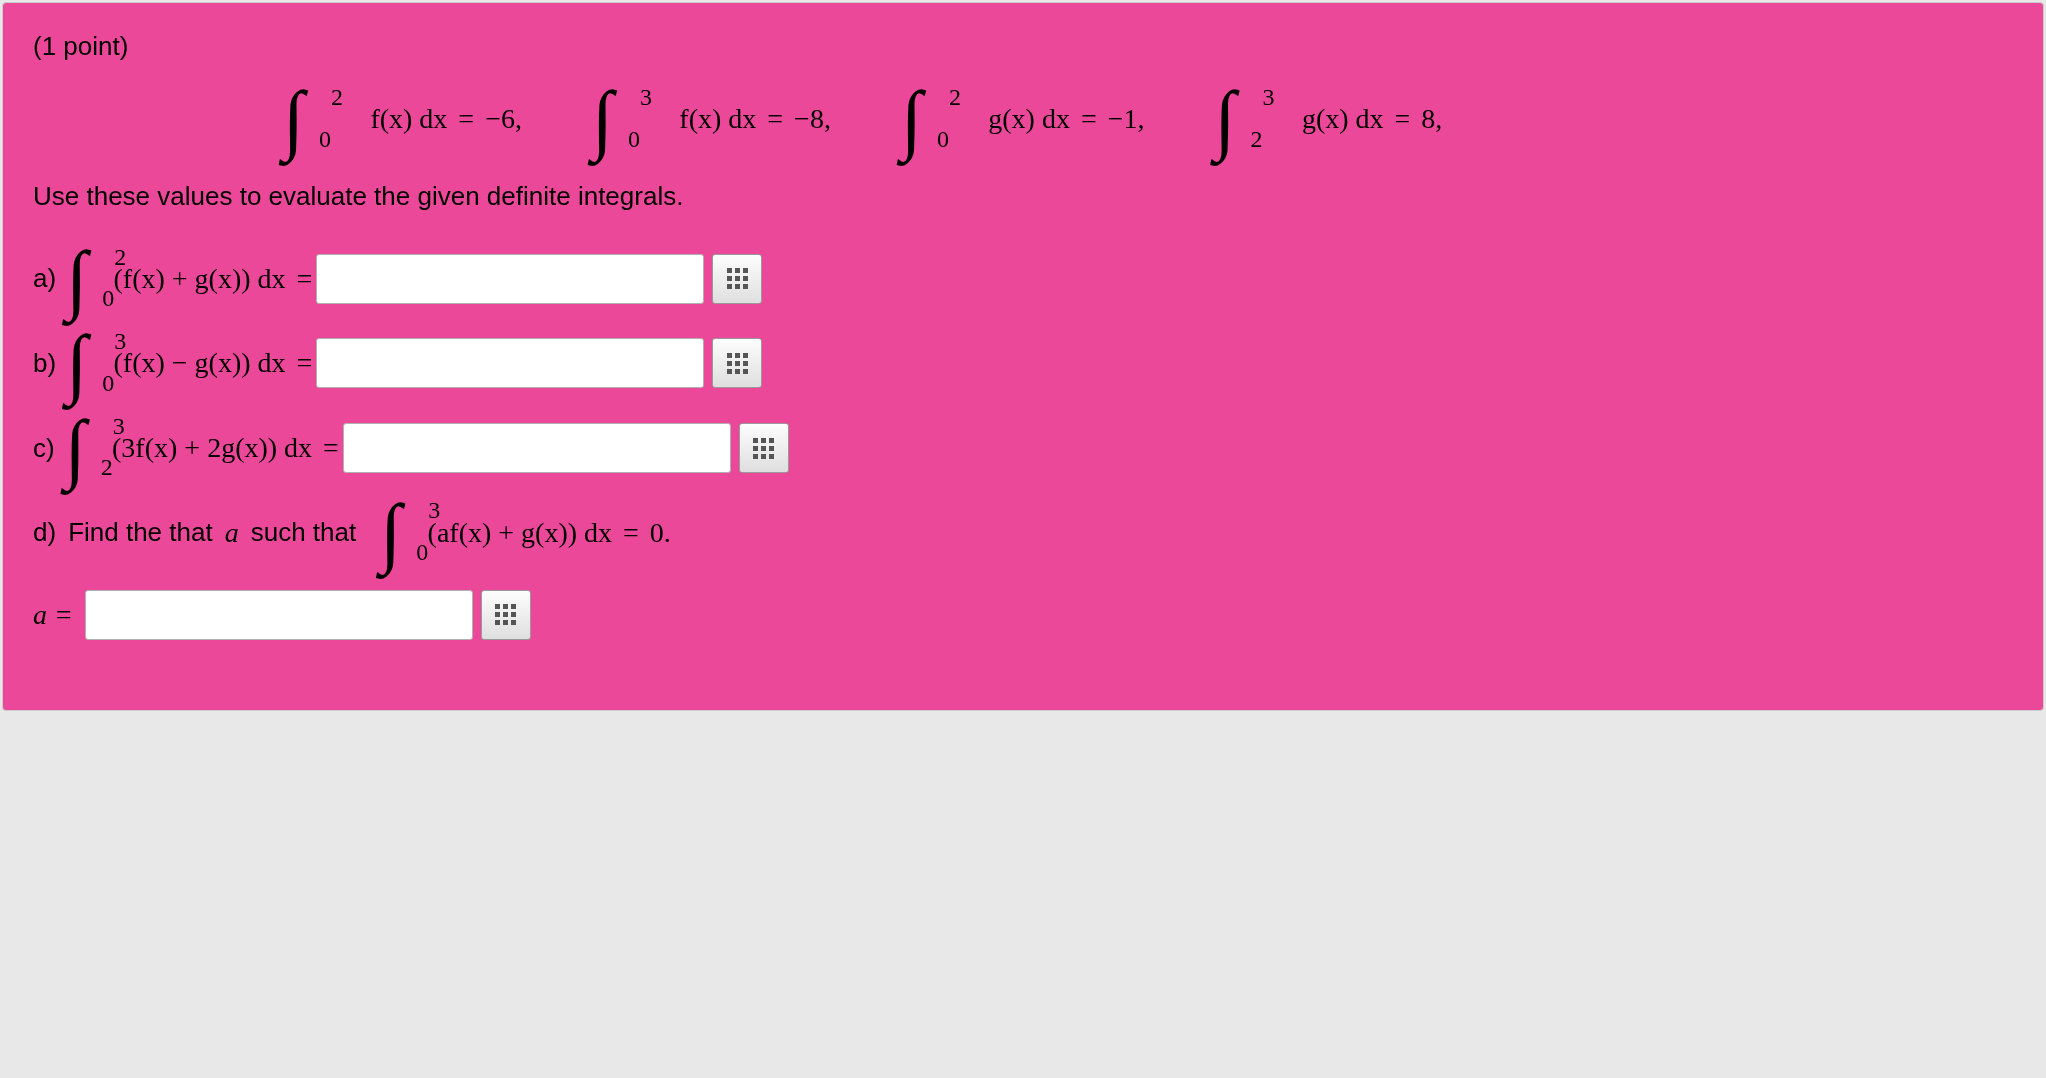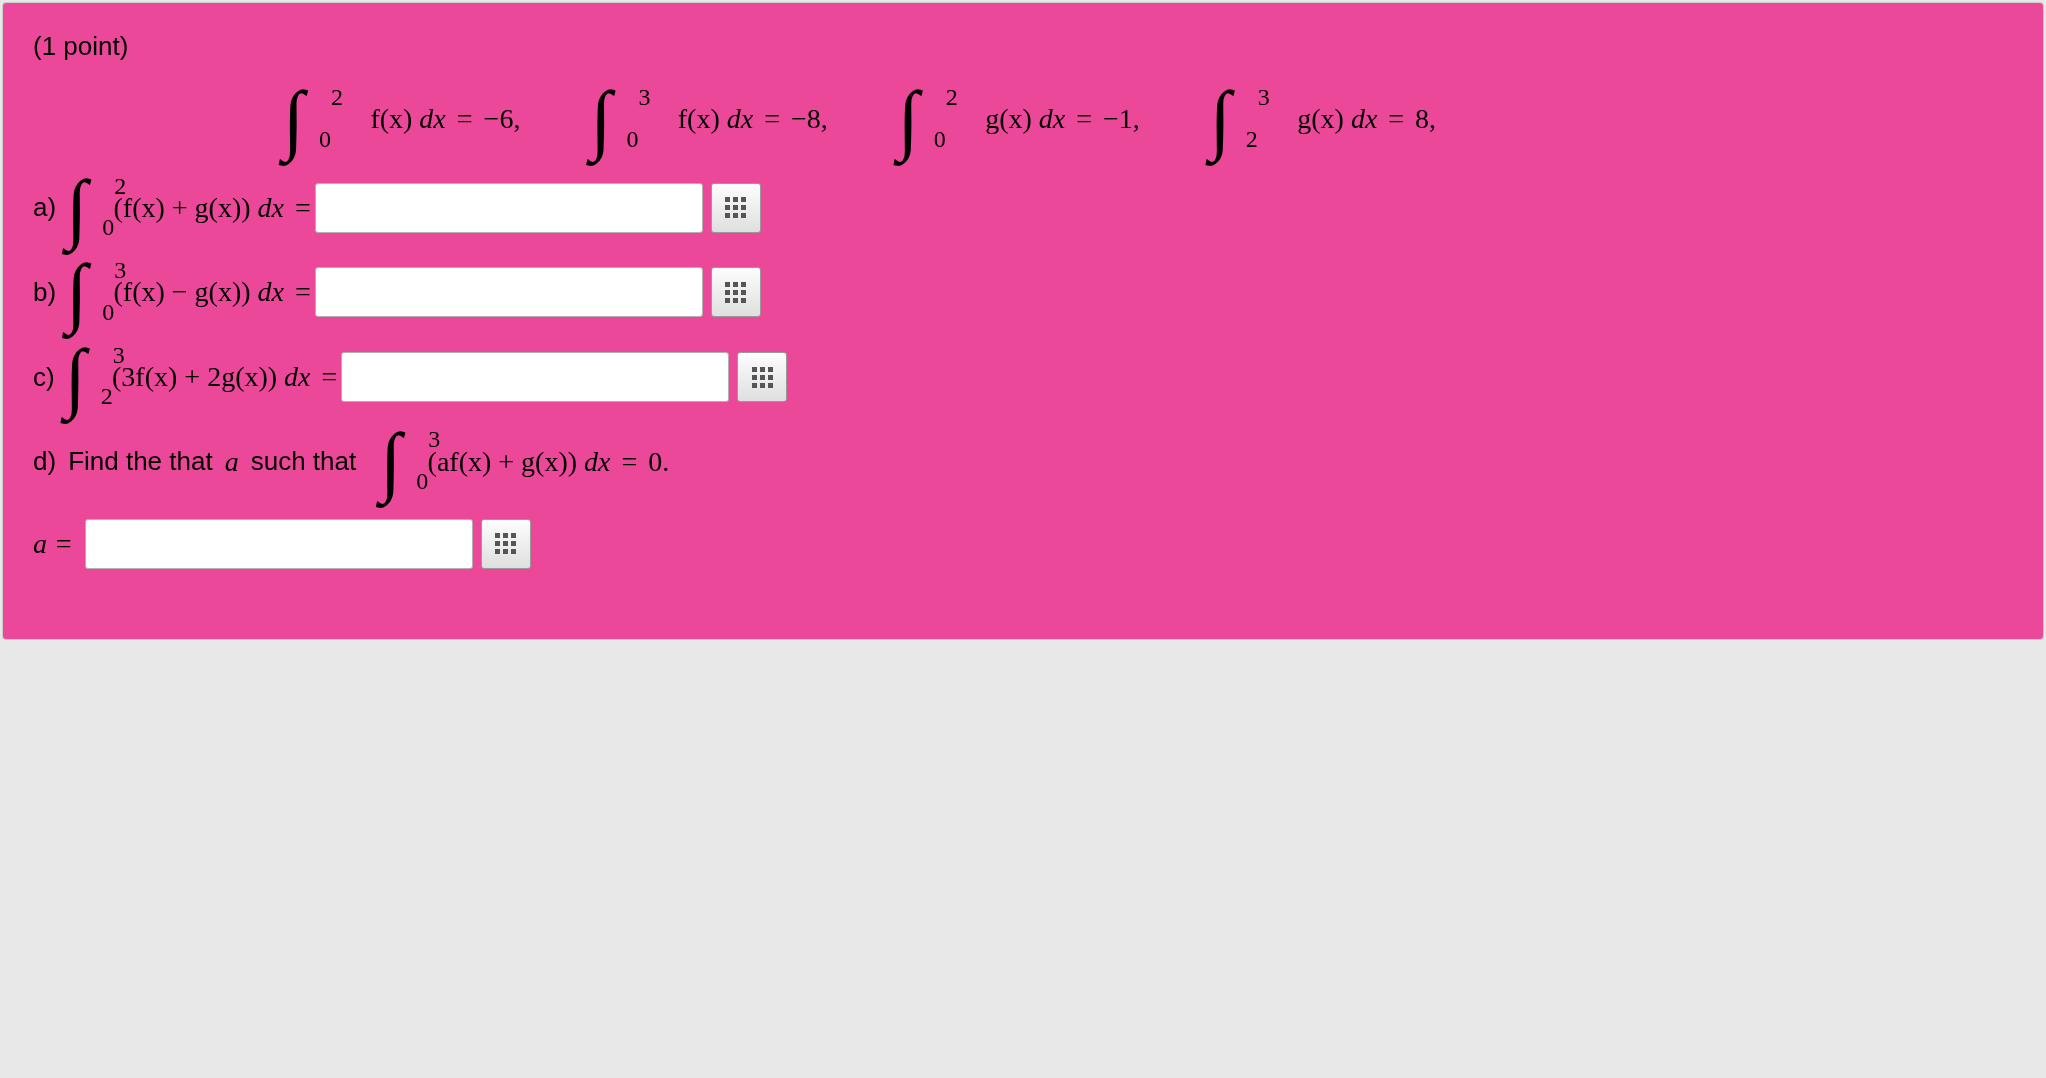--- a/index.html
+++ b/index.html
@@ -7,21 +7,21 @@
   .prompt-head{font-size:26px;margin-bottom:30px}
   .instr{font-size:26px;margin:28px 0 40px}
   .given{margin:18px 0 34px 250px;display:flex;gap:40px;align-items:center}
   .math{font-family:'Times New Roman',Times,serif;font-style:normal}
   .int-group{display:inline-flex;align-items:center;position:relative;margin-right:6px}
   .intsym{font-size:78px;line-height:0.7;font-family:'Times New Roman',Times,serif}
   .lim-up{position:absolute;top:-8px;left:48px;font-size:24px;font-family:'Times New Roman',Times,serif}
   .lim-lo{position:absolute;bottom:-6px;left:36px;font-size:24px;font-family:'Times New Roman',Times,serif}
   .integrand{font-family:'Times New Roman',Times,serif;font-size:28px;margin-left:20px}
   .fn{}
-  .dx{font-style:italic}
+  .dx{}
   .eq{font-family:'Times New Roman',Times,serif;font-size:28px;margin:0 4px}
   .row{display:flex;align-items:center;margin:30px 0}
   .label{font-size:26px;margin-right:10px}
   .answer-input{height:44px;width:370px;border:1px solid #b0b0b0;border-radius:3px;font-size:22px;padding:2px 8px;background:#fff}
   .keypad-btn{width:48px;height:48px;border:1px solid #999;background:linear-gradient(#fdfdfd,#dfdfdf);border-radius:3px;margin-left:8px;display:inline-flex;align-items:center;justify-content:center;cursor:pointer}
   .keypad-icon{display:grid;grid-template-columns:repeat(3,5px);grid-template-rows:repeat(3,5px);gap:3px}
   .keypad-icon span{width:5px;height:5px;background:#555;display:block}
   .partd{font-size:26px;margin-right:12px}
   .a-eq{font-family:'Times New Roman',Times,serif;font-style:italic;font-size:28px;margin-right:12px}
 </style>
@@ -57,20 +57,21 @@
     <span class="integrand"><span class="fn">g(x)</span> <span class="dx">dx</span> <span class="eq">=</span> <span>−1</span>,</span>
 
     <span class="int-group" style="margin-left:30px">
       <span class="intsym">∫</span>
       <span class="lim-up">3</span>
       <span class="lim-lo">2</span>
     </span>
     <span class="integrand"><span class="fn">g(x)</span> <span class="dx">dx</span> <span class="eq">=</span> <span>8</span>,</span>
   </div>
 
+  <div class="instr">Use these values to evaluate the given definite integrals.</div>
 
   <div class="row">
     <span class="label">a)</span>
     <span class="int-group math">
       <span class="intsym">∫</span>
       <span class="lim-up">2</span>
       <span class="lim-lo">0</span>
     </span>
     <span class="integrand"><span class="fn">(f(x) + g(x))</span> <span class="dx">dx</span> <span class="eq">=</span></span>
     <input class="answer-input" value="" style="">

